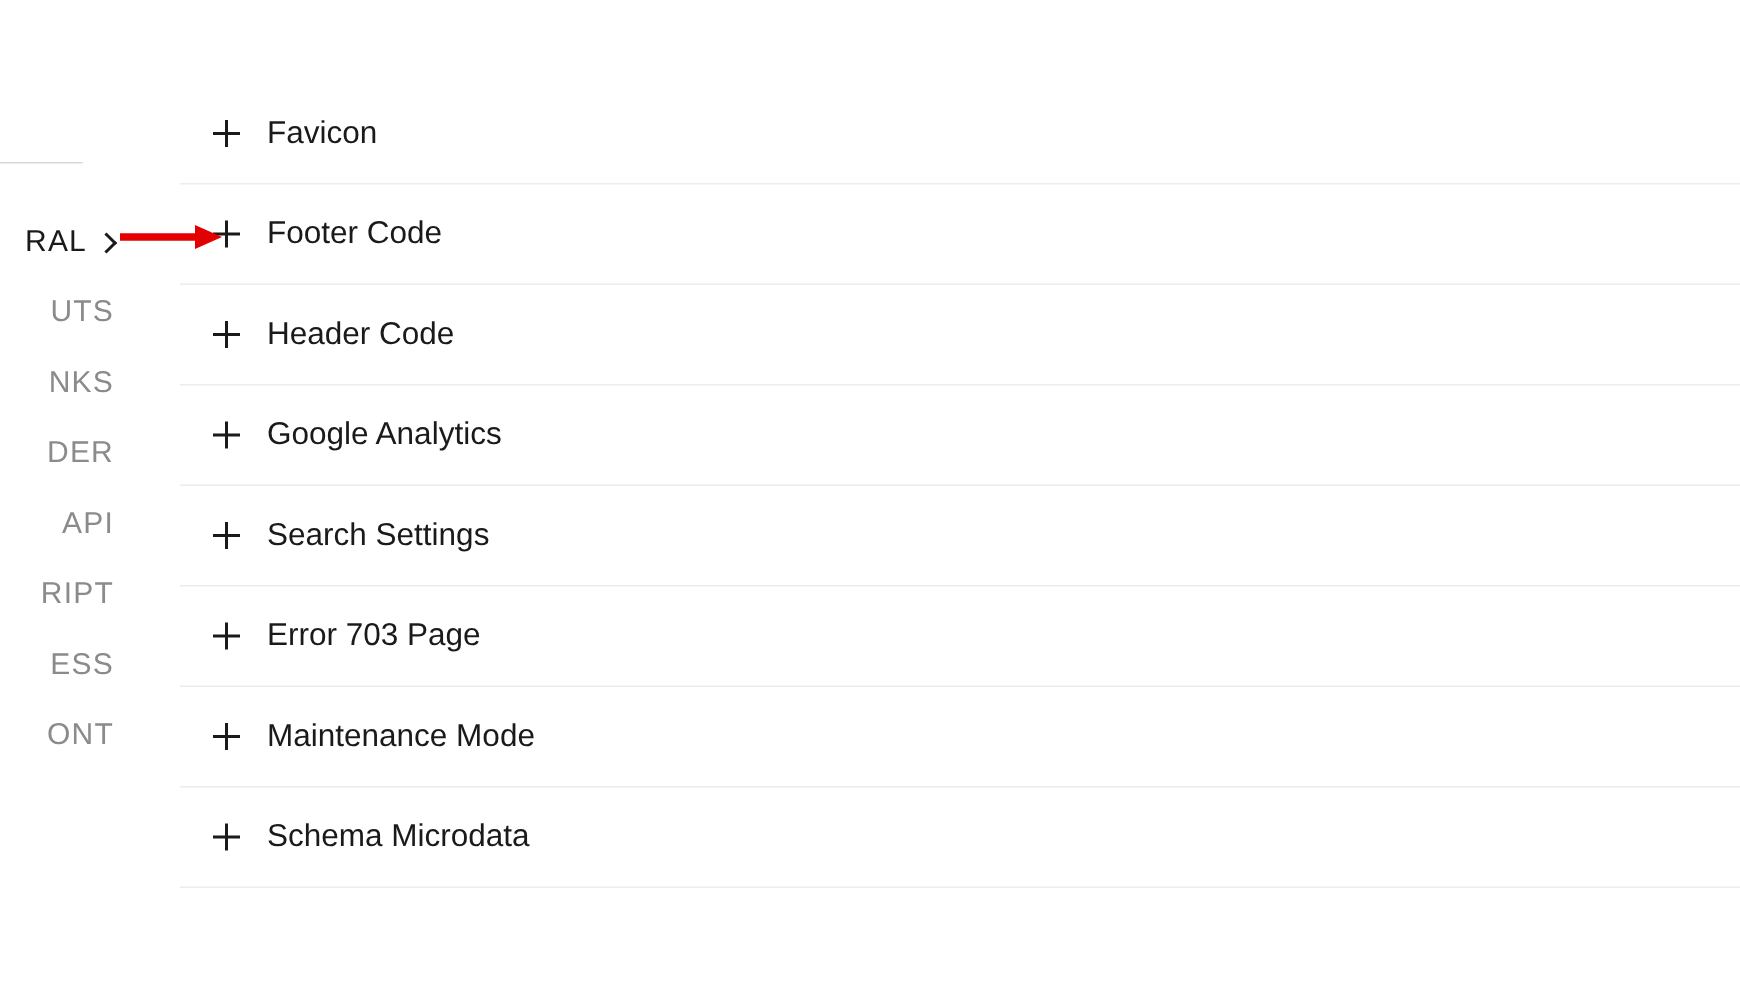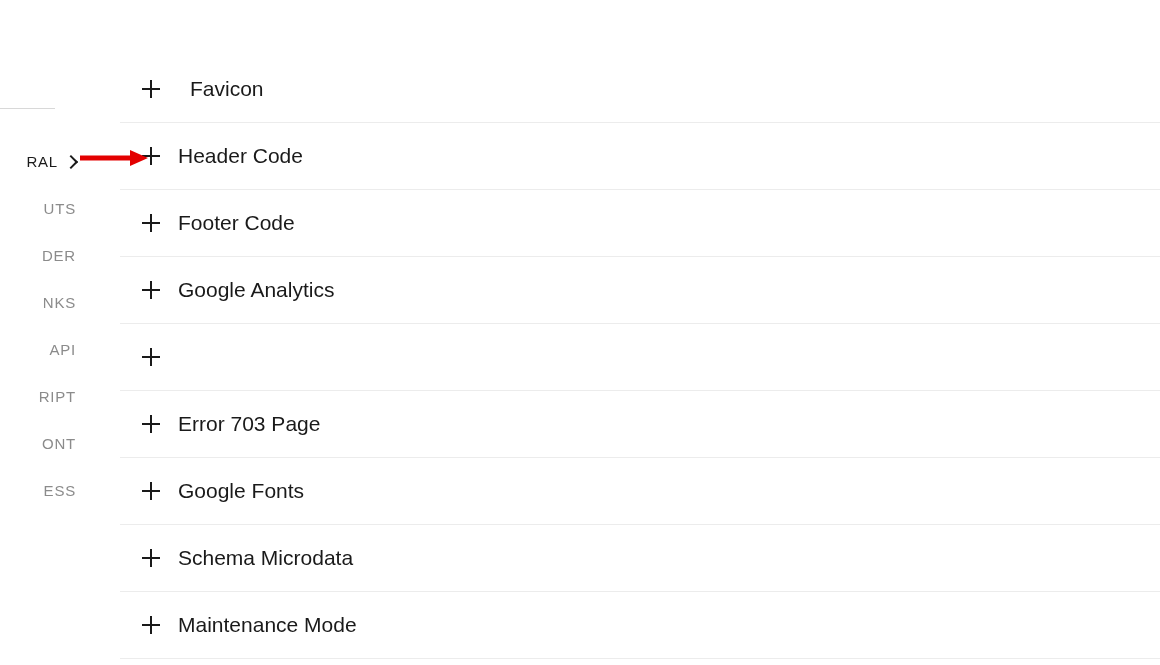--- a/index.html
+++ b/index.html
@@ -26,21 +26,21 @@
       width: 55px;
       height: 1px;
       background: #d8d8d8;
     }
     .sidebar-item {
       display: flex;
       align-items: center;
       justify-content: flex-end;
       height: 47px;
       padding-right: 14px;
-      font-size: 15px;
+      font-size: 20px;
       color: #8b8b8b;
       letter-spacing: 0.8px;
       cursor: pointer;
       position: relative;
     }
     .sidebar-item.active {
       color: #1a1a1a;
       font-weight: 500;
     }
     .sidebar-item.first {
@@ -65,21 +65,20 @@
       display: flex;
       align-items: center;
       height: 67px;
       border-bottom: 1px solid #ececec;
       padding-left: 20px;
       cursor: pointer;
     }
     .panel-row.first {
       border-top: none;
       margin-top: 56px;
-      gap: 12px;
     }
     .plus-icon {
       width: 22px;
       height: 22px;
       position: relative;
       margin-right: 16px;
       flex-shrink: 0;
     }
     .plus-icon::before,
     .plus-icon::after {
@@ -122,73 +121,70 @@
   <div class="sidebar-divider"></div>
 
   <div class="sidebar-item active first">
     <span>RAL</span>
     <span class="chevron"></span>
   </div>
   <div class="sidebar-item">
     <span>UTS</span>
   </div>
   <div class="sidebar-item">
-    <span>DER</span>
+    <span>NKS</span>
   </div>
   <div class="sidebar-item">
-    <span>NKS</span>
+    <span>DER</span>
   </div>
   <div class="sidebar-item">
     <span> API</span>
   </div>
   <div class="sidebar-item">
     <span>RIPT</span>
   </div>
   <div class="sidebar-item">
-    <span>ONT</span>
+    <span>ESS</span>
   </div>
   <div class="sidebar-item">
-    <span>ESS</span>
+    <span>ONT</span>
   </div>
 </div>
 
 <div class="main">
   <div class="panel-row first">
     <span class="plus-icon"></span>
     <span class="panel-label">Favicon</span>
   </div>
   <div class="panel-row">
     <span class="plus-icon"></span>
-    <span class="panel-label">Header Code</span>
+    <span class="panel-label">Footer Code</span>
   </div>
   <div class="panel-row">
     <span class="plus-icon"></span>
-    <span class="panel-label">Footer Code</span>
+    <span class="panel-label">Header Code</span>
   </div>
   <div class="panel-row">
     <span class="plus-icon"></span>
     <span class="panel-label">Google Analytics</span>
   </div>
   <div class="panel-row">
     <span class="plus-icon"></span>
+    <span class="panel-label">Search Settings</span>
   </div>
   <div class="panel-row">
     <span class="plus-icon"></span>
     <span class="panel-label">Error 703 Page</span>
   </div>
   <div class="panel-row">
     <span class="plus-icon"></span>
-    <span class="panel-label">Google Fonts</span>
+    <span class="panel-label">Maintenance Mode</span>
   </div>
   <div class="panel-row">
     <span class="plus-icon"></span>
     <span class="panel-label">Schema Microdata</span>
-  </div>
-  <div class="panel-row">
-    <span class="plus-icon"></span>
-    <span class="panel-label">Maintenance Mode</span>
   </div>
 </div>
 
 <svg class="arrow-annotation" viewBox="0 0 68 18">
   <line x1="0" y1="9" x2="54" y2="9" stroke="#e30000" stroke-width="5"></line>
   <polygon points="50,1 68,9 50,17" fill="#e30000"></polygon>
 </svg>
 
 </body></html>

